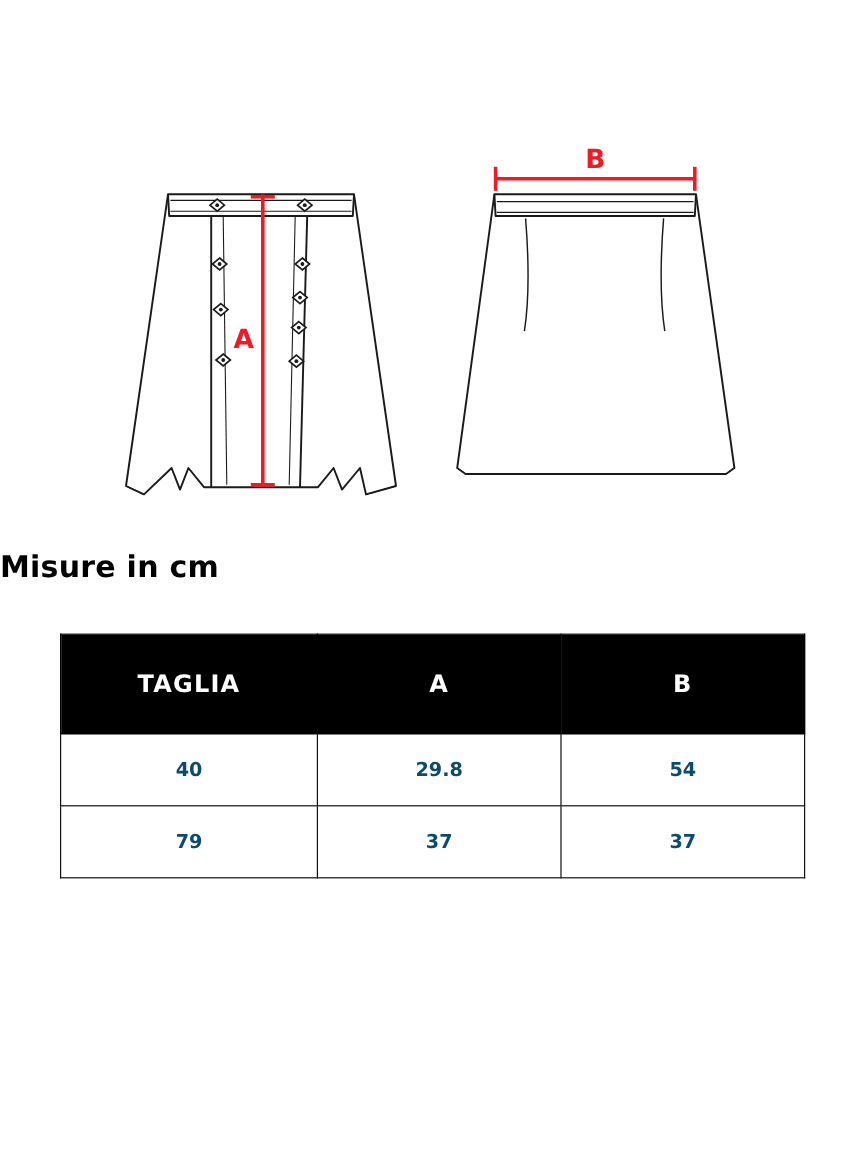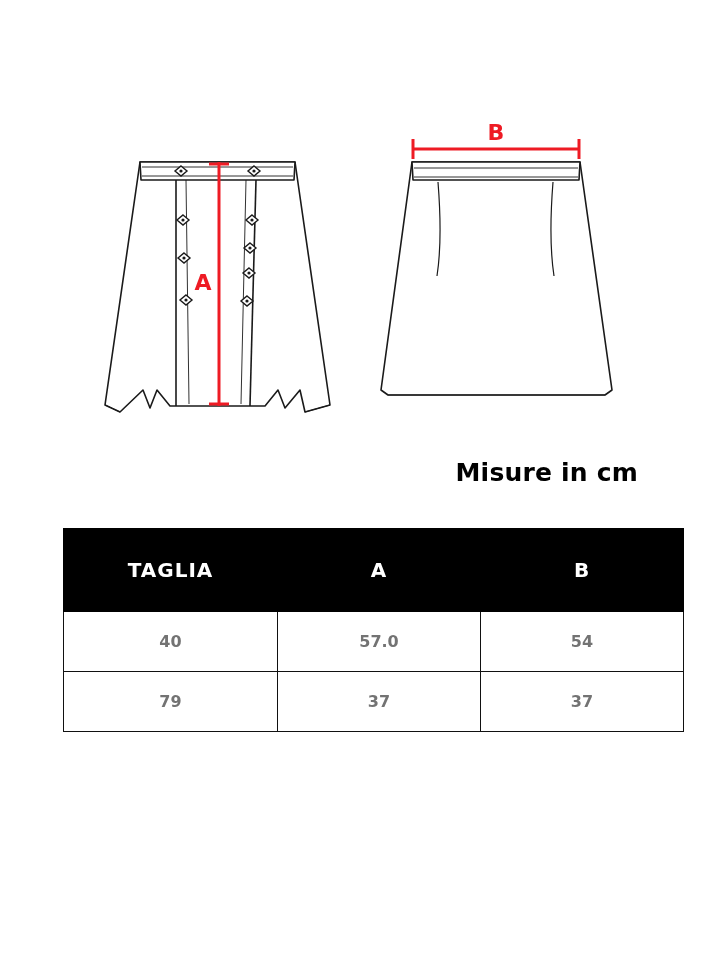--- a/index.html
+++ b/index.html
@@ -27,53 +27,52 @@
     height: 340px;
   }
   .diagram-area svg {
     display: block;
   }
   .measures-title {
     position: absolute;
     left: 0;
     top: 458px;
     width: 638px;
-    text-align: right;
+    text-align: left;
     font-size: 25px;
     font-weight: bold;
     letter-spacing: 0.2px;
     font-family: "DejaVu Sans", sans-serif;
   }
   .size-table {
     position: absolute;
     left: 50px;
     top: 528px;
     width: 620px;
     border-collapse: collapse;
     table-layout: fixed;
-    margin-left: 13px;
   }
   .size-table th,
   .size-table td {
     border: 1px solid #111111;
     text-align: center;
     font-family: "DejaVu Sans", sans-serif;
   }
   .size-table thead th {
     background: #000000;
     color: #ffffff;
     font-size: 20px;
     font-weight: bold;
     height: 80px;
     letter-spacing: 1px;
     border-color: #000000;
   }
   .size-table tbody td {
     background: #ffffff;
-    color: #737373;
+    color: #0c4a6e;
     font-size: 16px;
     font-weight: bold;
     height: 57px;
   }
   .col-size { width: 214px; }
   .col-a { width: 203px; }
   .col-b { width: 203px; }
 </style>
 </head>
 <body>
@@ -186,21 +185,21 @@
     <thead>
       <tr>
         <th>TAGLIA</th>
         <th>A</th>
         <th>B</th>
       </tr>
     </thead>
     <tbody>
       <tr>
         <td>40</td>
-        <td>57.0</td>
+        <td>29.8</td>
         <td>54</td>
       </tr>
       <tr>
         <td>79</td>
         <td>37</td>
         <td>37</td>
       </tr>
     </tbody>
   </table>
 

